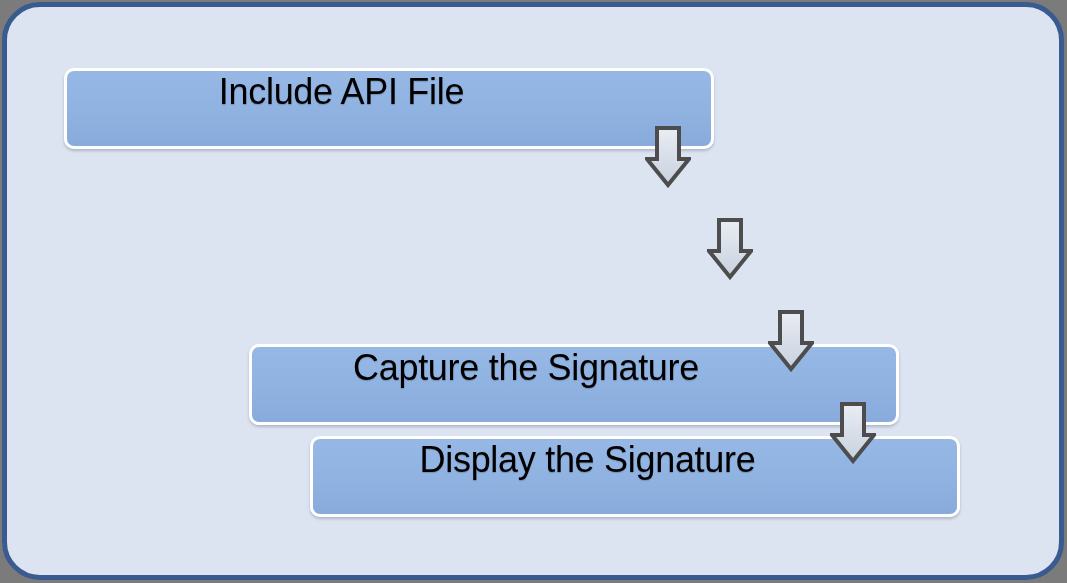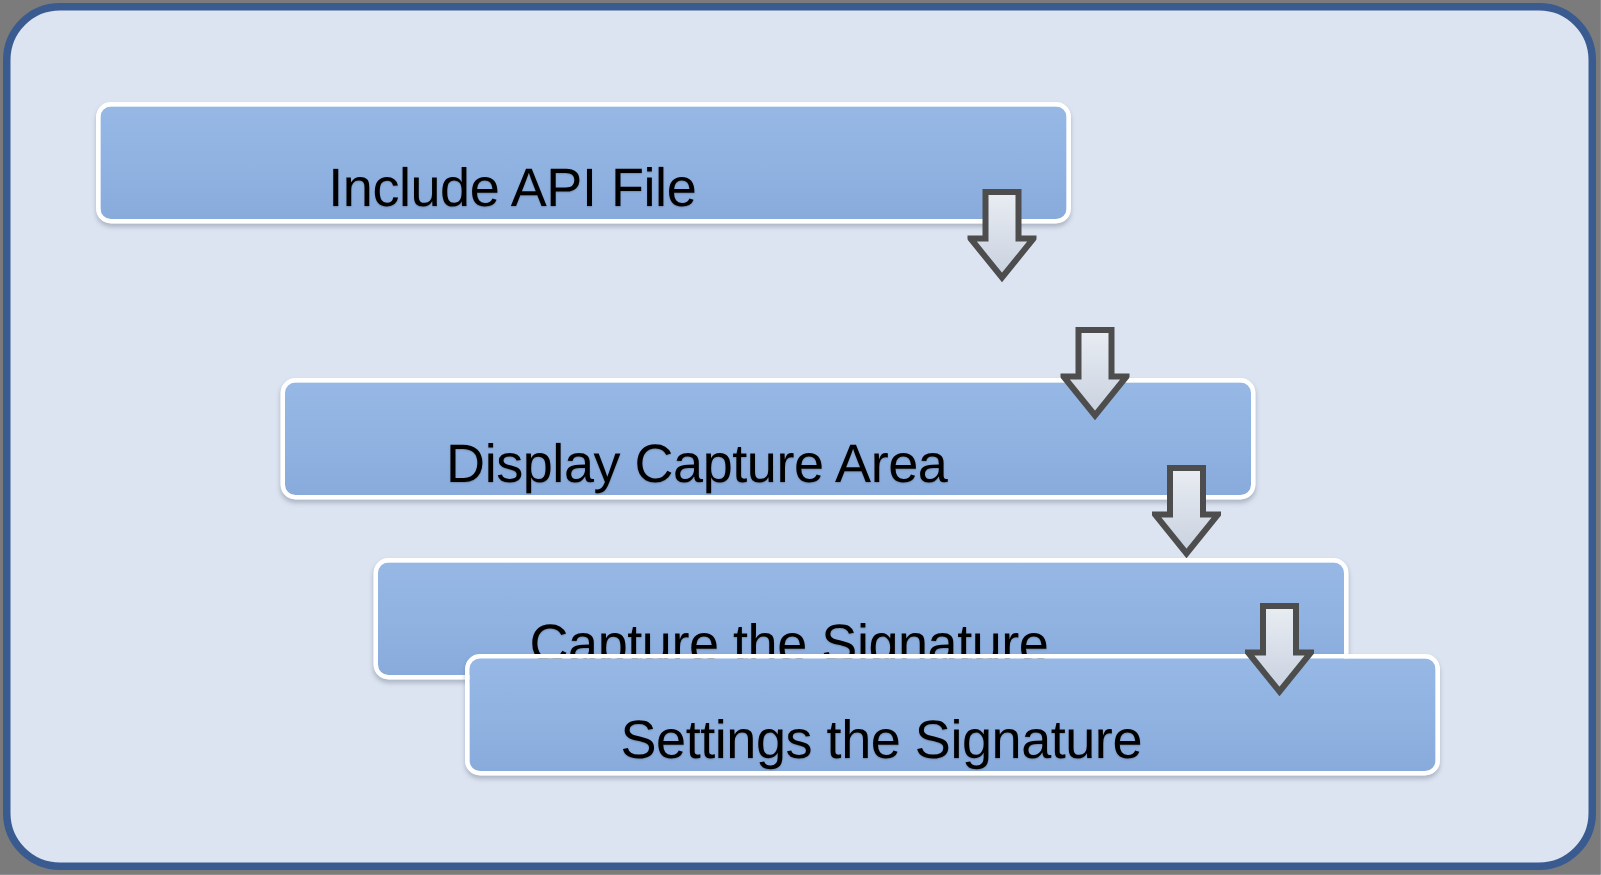--- a/index.html
+++ b/index.html
@@ -29,35 +29,35 @@
   .step {
     position: absolute;
     width: 650px;
     height: 81px;
     box-sizing: border-box;
     border: 3px solid #ffffff;
     border-radius: 10px;
     background: linear-gradient(180deg, #97b8e5 0%, #8fb2e1 55%, #89abdc 100%);
     box-shadow: 0 2px 3px rgba(90,100,120,0.35);
     display: flex;
-    align-items: flex-end;
+    align-items: flex-start;
     justify-content: center;
     padding-right: 95px;
   }
   .step-label {
     font-size: 36px;
     letter-spacing: -0.3px;
     color: #000000;
     white-space: nowrap;
     text-shadow: 0 1px 1px rgba(40,40,40,0.25);
   }
   .s0 { left: 57px;    top: 61px;  }
   .s1 { left: 118.5px; top: 153px; }
   .s2 { left: 180px;   top: 245px; }
-  .s3 { left: 241.5px; top: 337px; margin-top: 28px; }
+  .s3 { left: 241.5px; top: 337px; }
   .s4 { left: 303px;   top: 429px; }
 
   .arrow {
     position: absolute;
     width: 46px;
     height: 62px;
   }
   .a0 { left: 638px;   top: 119px; }
   .a1 { left: 699.5px; top: 211px; }
   .a2 { left: 761px;   top: 303px; }
@@ -67,30 +67,27 @@
 <body>
 
 <div class="stage">
   <div class="panel">
 
     <div class="step s0">
       <span class="step-label">Include API File</span>
     </div>
 
 
-    <div class="step s2">
-      <span class="step-label">Display Capture Area</span>
-    </div>
 
     <div class="step s3">
       <span class="step-label">Capture the Signature</span>
     </div>
 
     <div class="step s4">
-      <span class="step-label">Settings the Signature</span>
+      <span class="step-label">Display the Signature</span>
     </div>
 
     <svg class="arrow a0" viewBox="0 0 46 62">
       <defs>
         <linearGradient id="agrad" x1="0" y1="0" x2="0" y2="1">
           <stop offset="0" stop-color="#e9edf3"></stop>
           <stop offset="1" stop-color="#c8d1df"></stop>
         </linearGradient>
       </defs>
       <path d="M12 2 H34 V33 H44 L23 59 L2 33 H12 Z" fill="url(#agrad)" stroke="#4d4d4d" stroke-width="4" stroke-linejoin="miter"></path>

